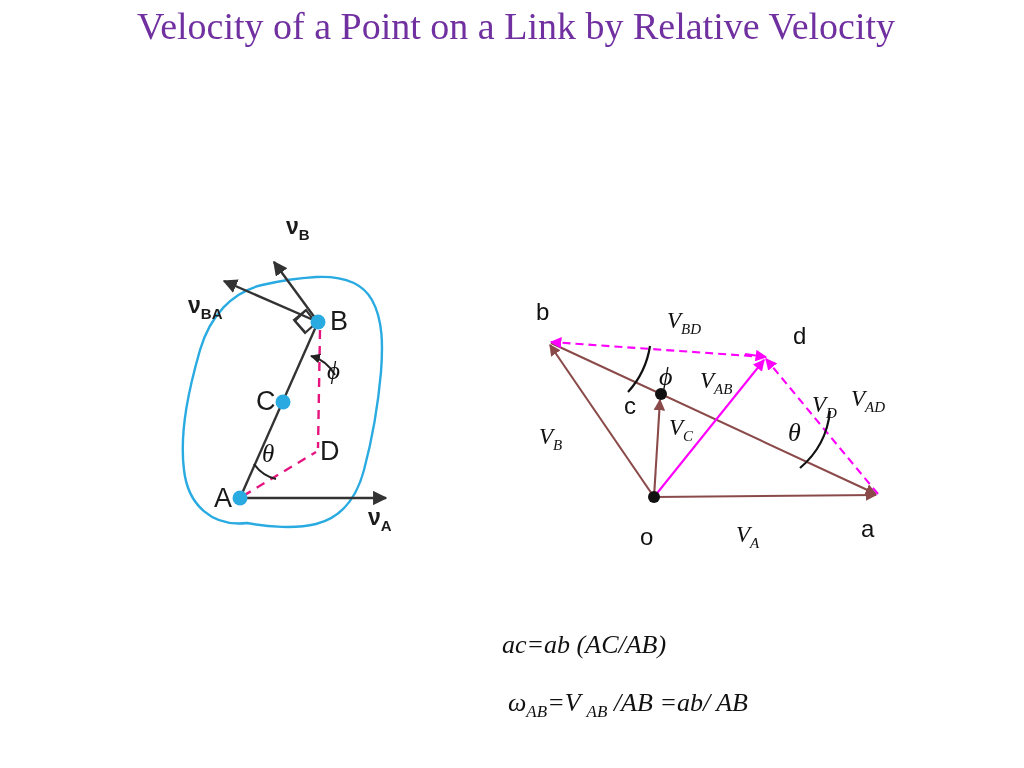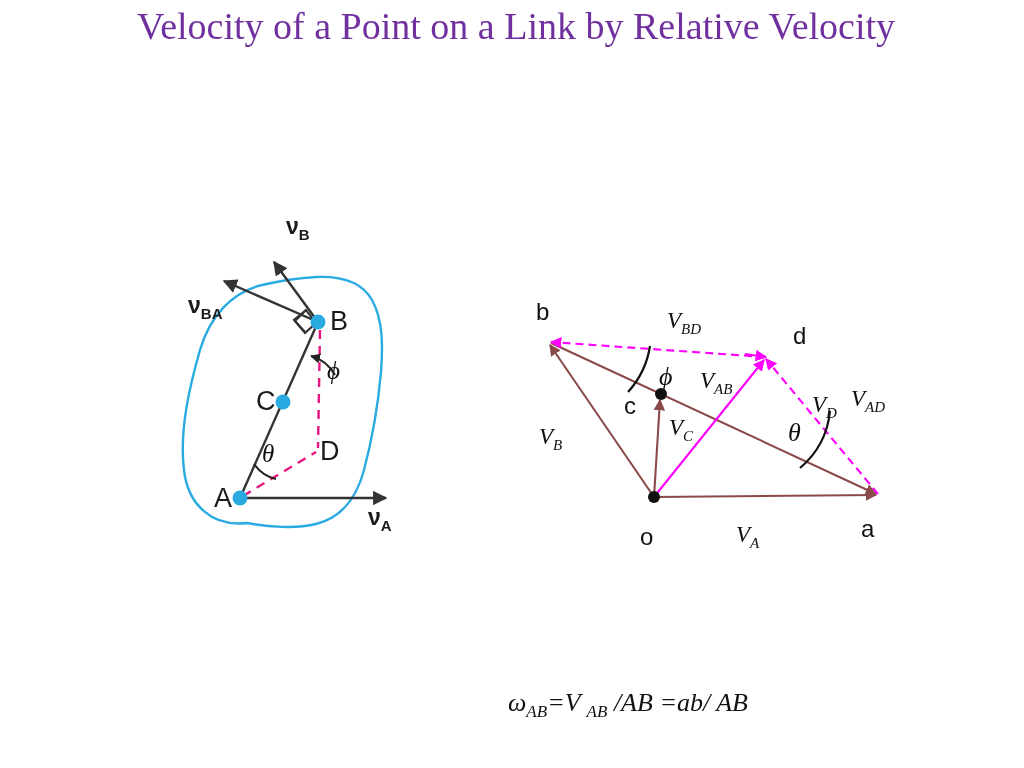--- a/index.html
+++ b/index.html
@@ -198,15 +198,16 @@
     <span>V</span><span class="sub">C</span>
   </div>
 
   <div class="lbl poly-v" style="left:736px;top:522px;">
     <span>V</span><span class="sub">A</span>
   </div>
 
   <div class="lbl poly-greek" style="left:659px;top:362px;">ϕ</div>
   <div class="lbl poly-greek" style="left:788px;top:418px;">θ</div>
 
+  <div class="eq" style="left:502px;top:630px;"><span>ac=ab (AC/AB)</span></div>
   <div class="eq" style="left:508px;top:688px;"><span>ω</span><span class="sub">AB</span><span>=V </span><span class="sub">AB</span><span> /AB =ab/ AB</span></div>
 
 </div>
 
 </body></html>

